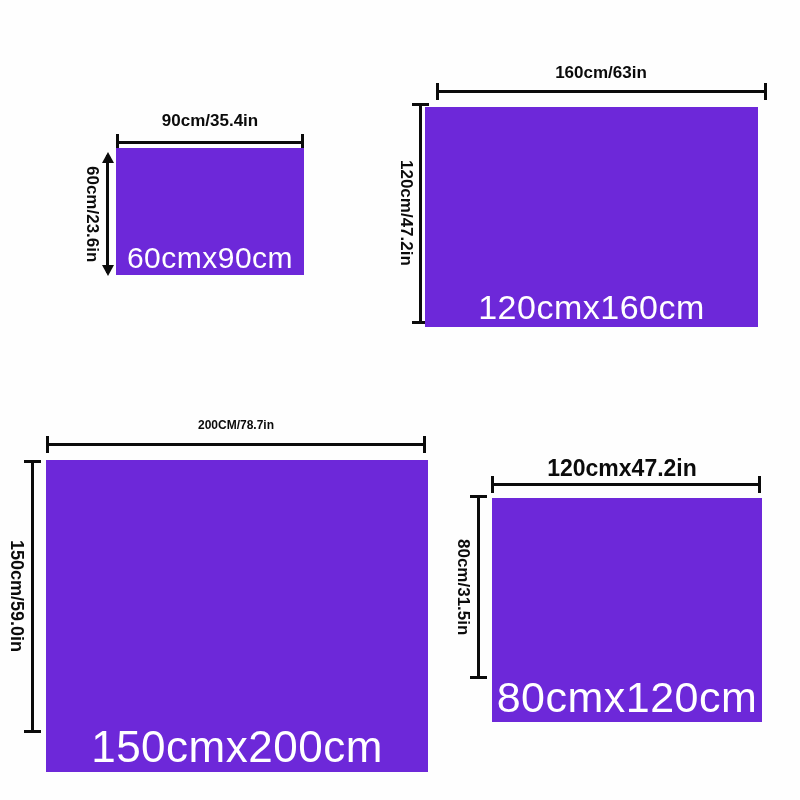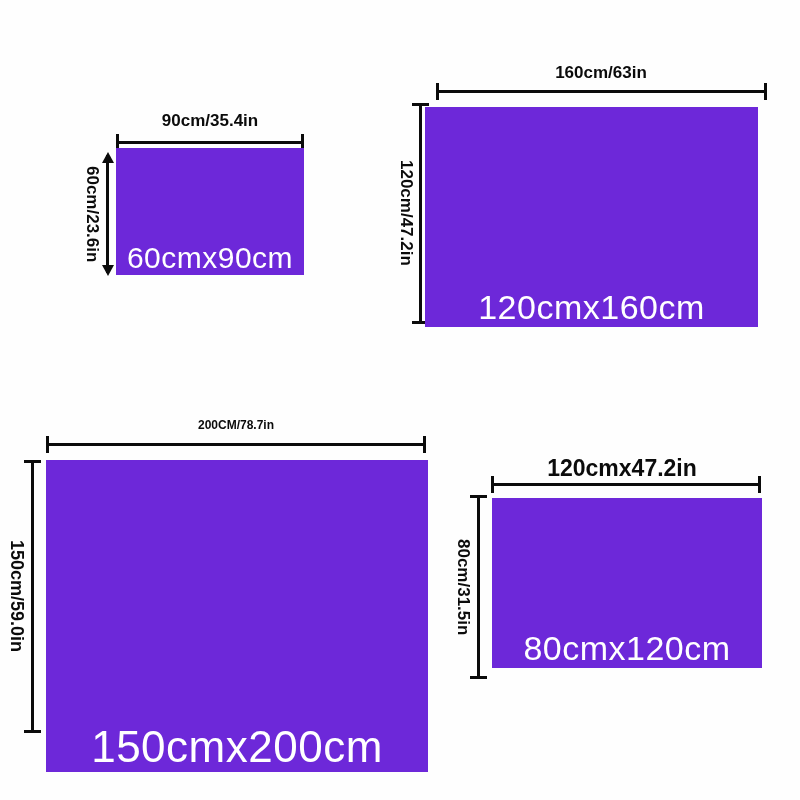--- a/index.html
+++ b/index.html
@@ -115,18 +115,18 @@
     <div class="rect" style="left:46px; top:460px; width:382px; height:312px; font-size:44px;">
       <span>150cmx200cm</span>
     </div>
   </div>
 
   <div class="group">
     <div class="dim-label h" style="left:522px; top:455px; width:200px; font-size:23px;">120cmx47.2in</div>
     <div class="hline" style="left:492px; top:483px; width:268px;"></div>
     <div class="vline caps" style="left:477px; top:496px; height:182px;"></div>
     <div class="dim-label v" style="left:452px; top:496px; height:182px; width:22px; font-size:17px; line-height:22px;">80cm/31.5in</div>
-    <div class="rect" style="left:492px; top:498px; width:270px; height:170px; font-size:34px;">
+    <div class="rect" style="left:492px; top:498px; width:270px; height:224px; font-size:43px;">
       <span>80cmx120cm</span>
     </div>
   </div>
 
 </div>
 
 </body></html>

